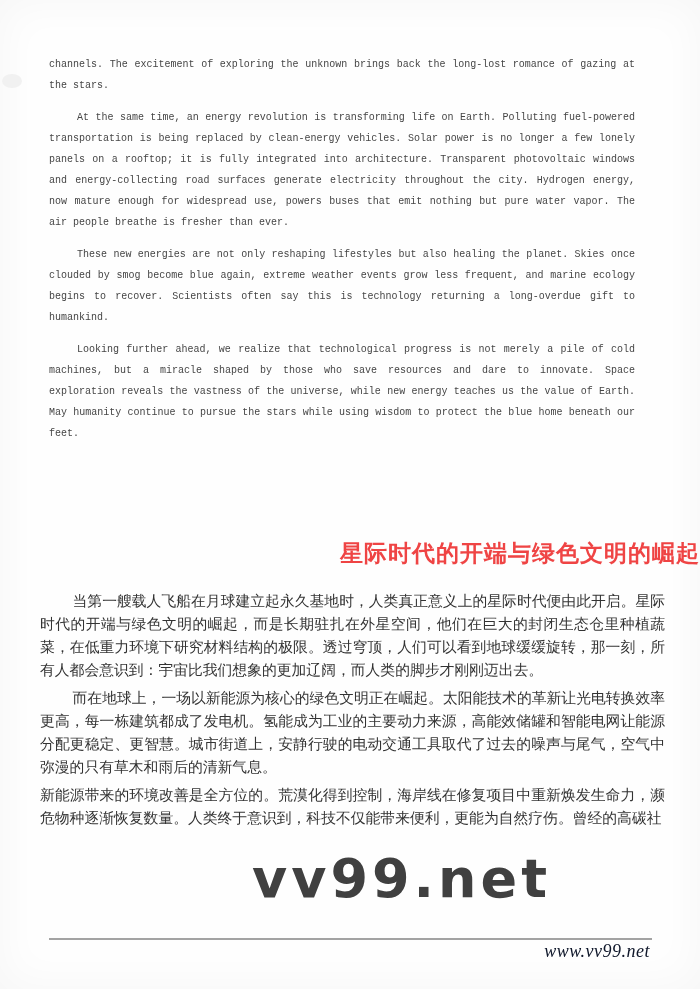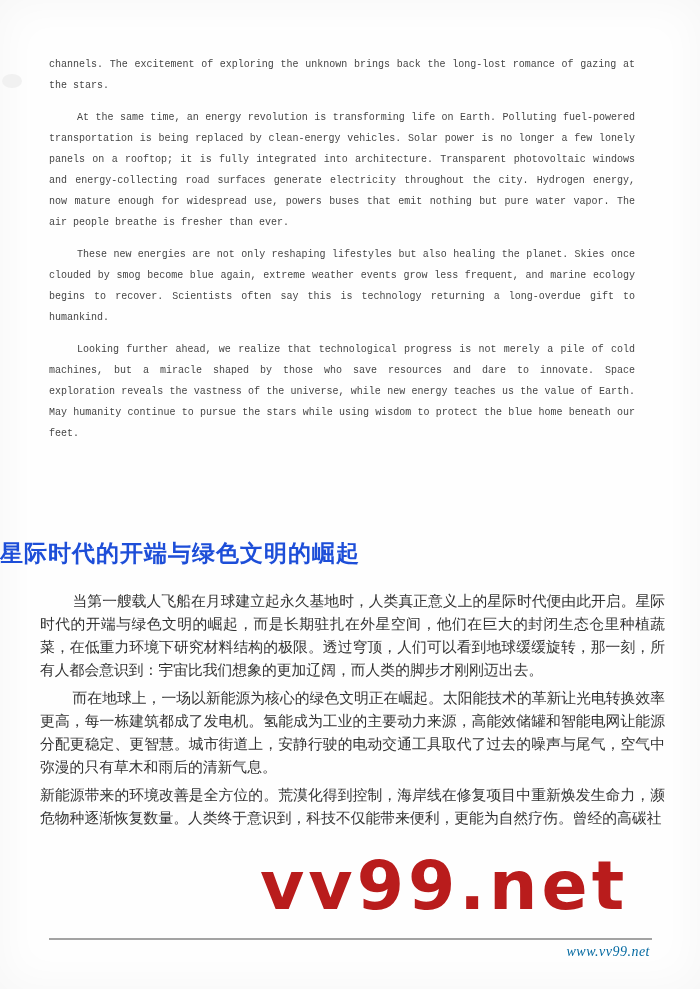--- a/index.html
+++ b/index.html
@@ -14,51 +14,51 @@
     width: 700px; height: 989px;
     background: #fefefe;
     box-shadow: inset 0 0 45px rgba(0,0,0,0.035);
   }
   .scan-artifact {
     position: absolute; left: 2px; top: 74px;
     width: 20px; height: 14px;
     background: #f1f1f1; border-radius: 50%;
   }
   .watermark {
-    position: absolute; left: 260px; top: 852px;
+    position: absolute; left: 252px; top: 852px;
     z-index: 0;
     font-family: "DejaVu Sans", sans-serif;
     font-weight: bold;
-    font-size: 68px; line-height: 1;
+    font-size: 54px; line-height: 1;
     letter-spacing: 4px;
-    color: #b91c1c;
+    color: #404040;
     user-select: none;
   }
   .english-section {
     position: absolute; left: 49px; top: 54px; width: 602px;
     z-index: 1;
   }
   .en {
     margin: 0 16px 11px 0;
     font-family: "Liberation Mono", "DejaVu Sans Mono", monospace;
     font-size: 10px; line-height: 21px;
     color: #454545;
     text-align: justify;
   }
   .en.indent { text-indent: 28px; }
   .title {
     position: absolute; left: 0; top: 536px; width: 700px;
     z-index: 1;
     margin: 0;
-    text-align: left;
+    text-align: right;
     font-family: "Liberation Sans", "DejaVu Sans", sans-serif;
     font-weight: bold;
     font-size: 23px; line-height: 34px;
     letter-spacing: 1px;
-    color: #1d4ed8;
+    color: #ef4444;
   }
   .chinese-section {
     position: absolute; left: 40px; top: 590px; width: 625px;
     z-index: 1;
   }
   .zh {
     margin: 0 0 5px 0;
     font-family: "Liberation Serif", serif;
     font-size: 14.8px; line-height: 23px;
     color: #333333;
@@ -69,23 +69,23 @@
     position: absolute; left: 49px; top: 938px;
     width: 603px; height: 2px;
     background: #a3a3a3;
     z-index: 1;
   }
   .footer-url {
     position: absolute; right: 50px; top: 944px;
     z-index: 1;
     font-family: "Liberation Serif", "DejaVu Serif", serif;
     font-style: italic;
-    font-size: 14px; line-height: 15px;
+    font-size: 18px; line-height: 15px;
     letter-spacing: 0.5px;
-    color: #0369a1;
+    color: #0f172a;
   }
 </style>
 </head>
 <body>
 
 <div class="page">
 
   <div class="scan-artifact"></div>
 
   <div class="watermark">vv99.net</div>

